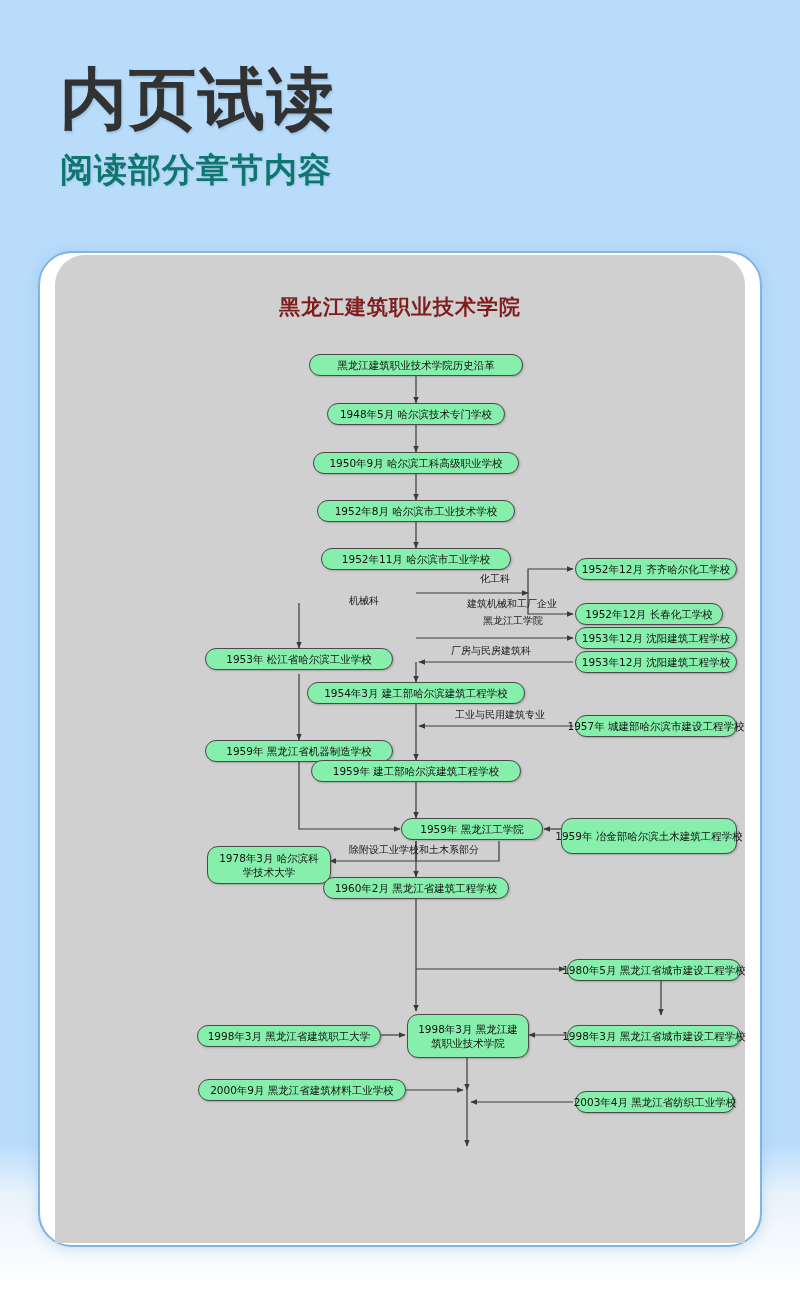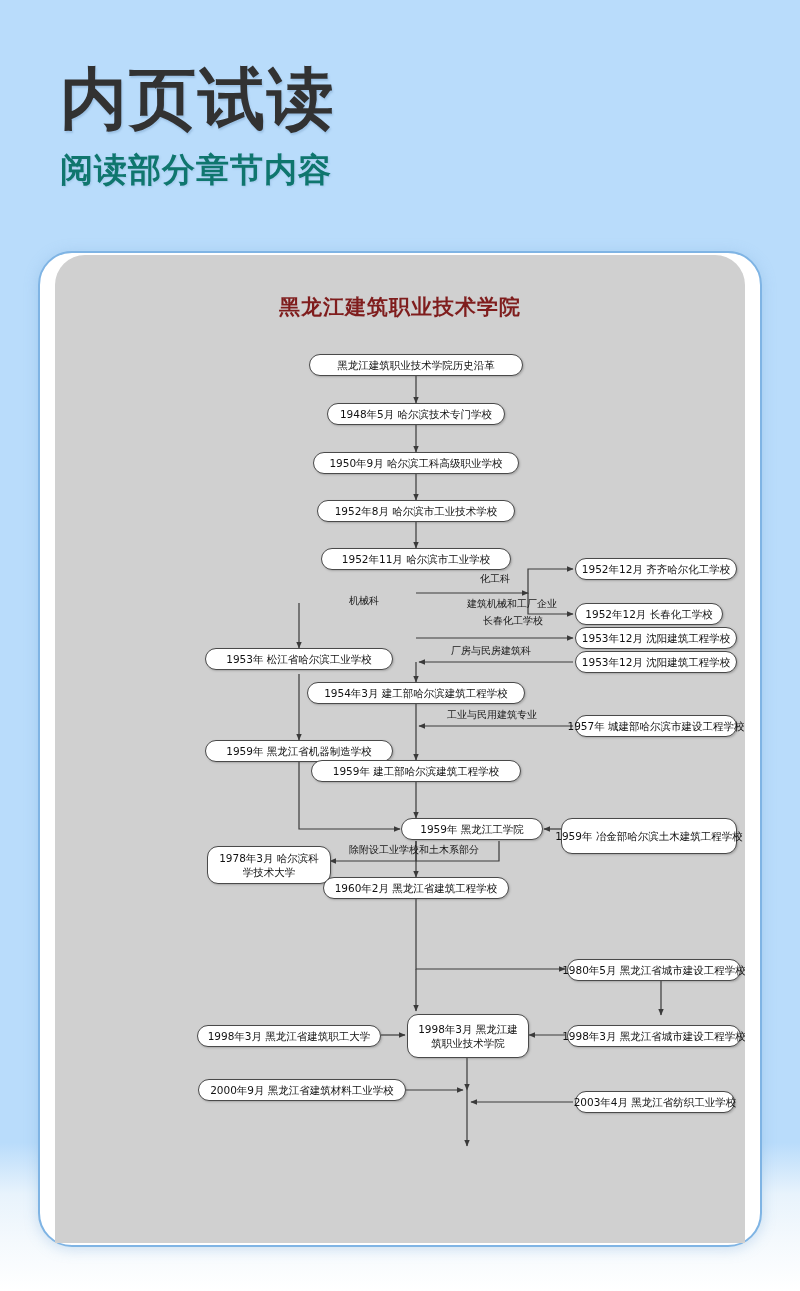--- a/index.html
+++ b/index.html
@@ -74,21 +74,21 @@
     left: 0; top: 38px;
     width: 690px;
     text-align: center;
     font-size: 21px;
     font-weight: bold;
     color: #7f1d1d;
     letter-spacing: 1px;
   }
   .node {
     position: absolute;
-    background: #ffffff;
+    background: #86efac;
     border: 1px solid #4a4a4a;
     border-radius: 11px;
     font-size: 10.5px;
     color: #111111;
     line-height: 12px;
     display: flex;
     align-items: center;
     justify-content: center;
     text-align: center;
     padding: 0 7px;
@@ -236,22 +236,22 @@
 
     <div class="node" style="left:520px; top:836px; width:160px; height:22px;">2003年4月  黑龙江省纺织工业学校</div>
 
 
     <div class="edge-label" style="left:425px; top:318px;">化工科</div>
 
     <div class="edge-label" style="left:294px; top:340px;">机械科</div>
 
     <div class="edge-label" style="left:412px; top:343px;">建筑机械和工厂企业</div>
 
-    <div class="edge-label" style="left:428px; top:360px;">长春化工学校</div>
+    <div class="edge-label" style="left:428px; top:360px;">黑龙江工学院</div>
 
     <div class="edge-label" style="left:396px; top:390px;">厂房与民房建筑科</div>
 
-    <div class="edge-label" style="left:392px; top:454px;">工业与民用建筑专业</div>
+    <div class="edge-label" style="left:400px; top:454px;">工业与民用建筑专业</div>
 
     <div class="edge-label" style="left:278px; top:589px;padding-left:16px;">除附设工业学校和土木系部分</div>
 
   </div>
 </div>
 
 </body></html>

